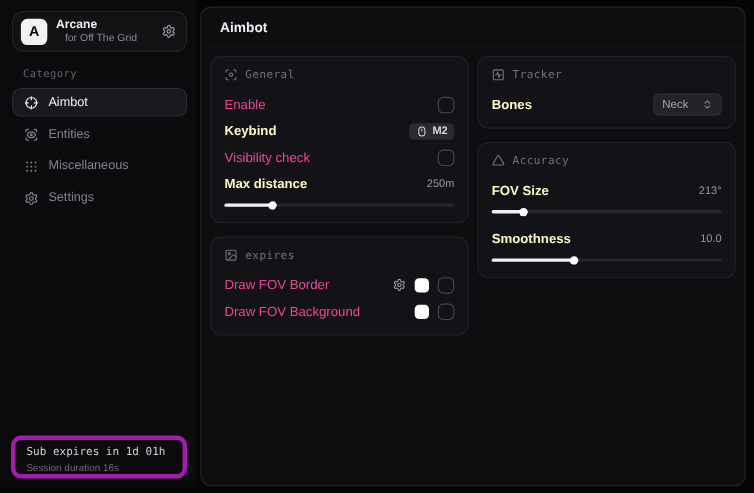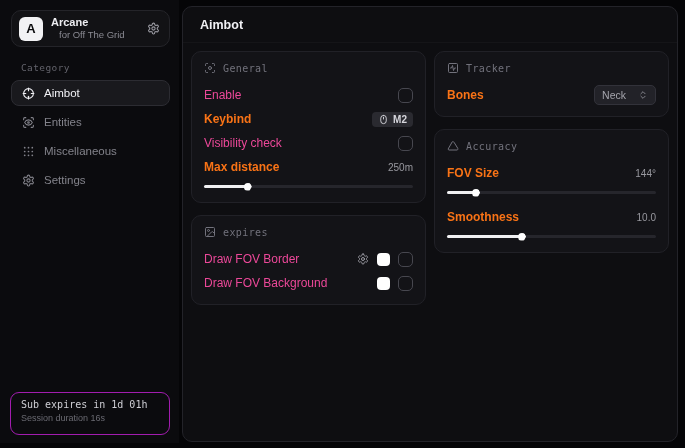--- a/index.html
+++ b/index.html
@@ -25,21 +25,21 @@
     letter-spacing:.4px; }
 
   .nav { padding:0 9px 0 11px; }
   .nav-item { height:26px; display:flex; align-items:center; gap:9px;
     padding:0 10px; border-radius:8px; border:1px solid transparent;
     color:#83838b; font-size:11.5px; margin-bottom:3px; cursor:pointer; }
   .nav-item.active { background:#19191d; border-color:#2c2c32; color:#f1f1f5; }
   .nav-item svg { flex:0 0 auto; }
 
   .footer-card { position:absolute; left:10px; right:9px; bottom:8px;
-    border:1px solid #a21caf; border-radius:9px; padding:6px 10px 11px; }
+    border:4px solid #a21caf; border-radius:9px; padding:6px 10px 1px; }
   .footer-l1 { font-size:10px; color:#cfcfd5; }
   .footer-l2 { font-size:9px; color:#6a6a72; margin-top:3px; }
 
   
   .main { position:absolute; left:182px; top:6px; width:496px; height:436px;
     background:#0e0e11; border:1px solid #232329; border-radius:10px;
     padding:0 8px 8px; }
   .main-header { height:36px; display:flex; align-items:center; padding:0 9px;
     border-bottom:1px solid rgba(255,255,255,0.03); margin:0 -8px 8px;
     padding-left:17px; }
@@ -51,21 +51,21 @@
   .panel { background:#131317; border:1px solid #212127; border-radius:10px;
     padding:10px 12px; }
   .panel-head { display:flex; align-items:center; gap:7px; color:#72727c;
     font-size:10px; letter-spacing:.4px; margin-bottom:10px; }
   .panel-head svg { flex:0 0 auto; }
 
   .row { display:flex; align-items:center; justify-content:space-between;
     min-height:22px; }
   .row + .row { margin-top:2px; }
   .lbl-dim { font-size:12px; color:#ec4899; }
-  .lbl-bright { font-size:12px; font-weight:bold; color:#f97316; }
+  .lbl-bright { font-size:12px; font-weight:bold; color:#fef9c3; }
   .val { font-size:10px; color:#98989f; }
 
   .checkbox { width:15px; height:15px; border:1.5px solid #47474f;
     border-radius:5px; cursor:pointer; flex:0 0 auto; }
   .swatch { width:13px; height:13px; border-radius:4px; cursor:pointer;
     flex:0 0 auto; }
   .ctrl-group { display:flex; align-items:center; gap:8px; }
   .mini-gear { color:#9a9aa2; display:flex; cursor:pointer; }
 
   .kbd-badge { background:#2a2a30; border-radius:4px; padding:2px 6px;
@@ -292,21 +292,21 @@
           <span style="display:flex">
             <svg width="12" height="12" viewBox="0 0 24 24" fill="none" stroke="currentColor" stroke-width="2" stroke-linecap="round" stroke-linejoin="round">
                 <path d="M13.73 4a2 2 0 0 0-3.46 0l-8 14A2 2 0 0 0 4 20h16a2 2 0 0 0 1.73-3z"></path>
               </svg>
           </span>
           <span>Accuracy</span>
         </div>
 
         <div class="row">
           <span class="lbl-bright">FOV Size</span>
-          <span class="val">144°</span>
+          <span class="val">213°</span>
         </div>
         <div class="slider">
           <div class="slider-fill" style="width: 14%;">
             <div class="slider-thumb"></div>
           </div>
         </div>
 
         <div class="gap8"></div>
 
         <div class="row">

